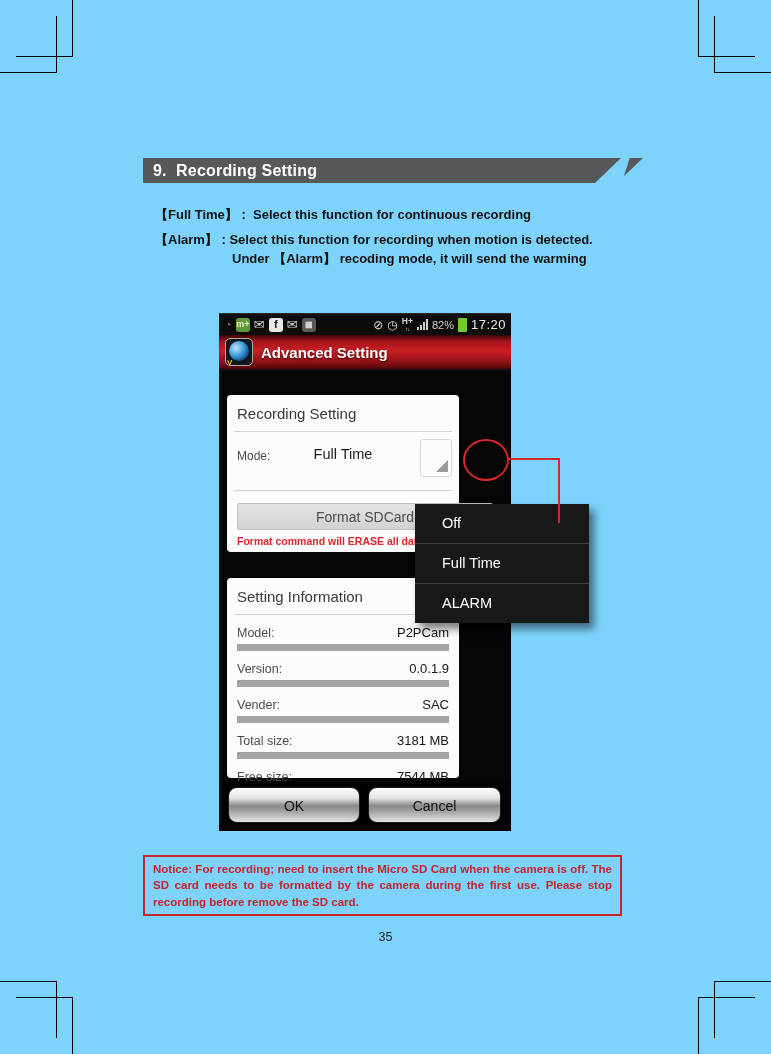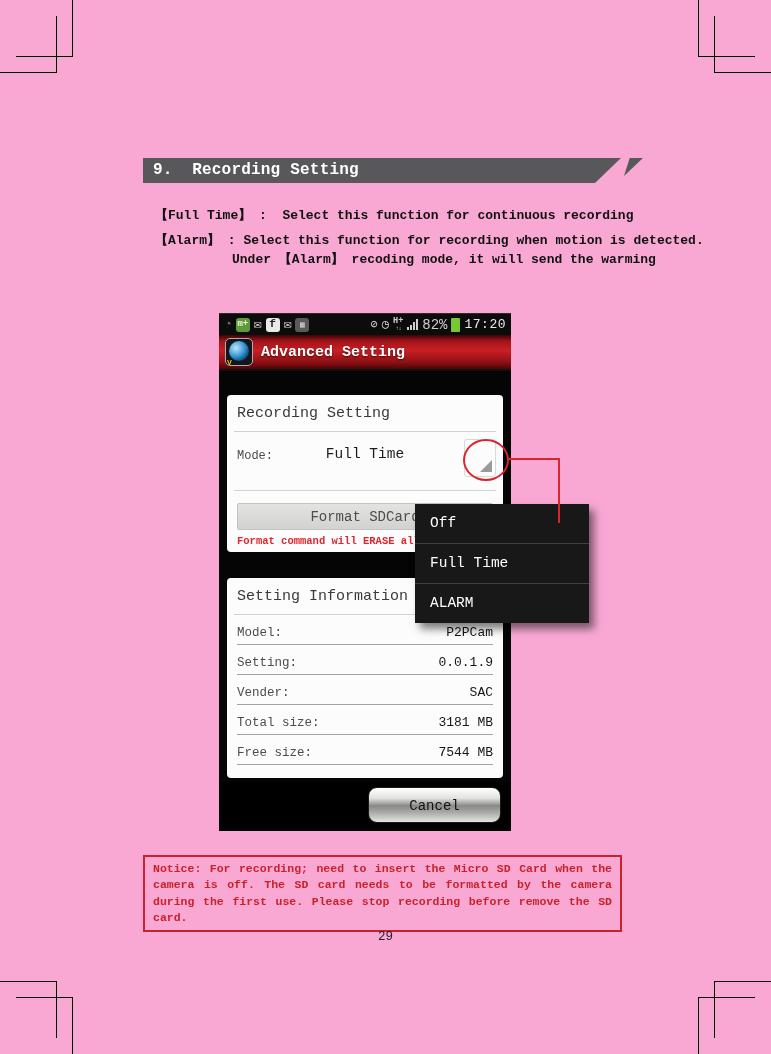--- a/index.html
+++ b/index.html
@@ -1,17 +1,17 @@
 <!DOCTYPE html>
 <html><head>
 <meta charset="utf-8">
 <style>
   html,body{margin:0;padding:0;background:#fff;}
-  .page{position:relative;width:771px;height:1054px;background:#f9a8d4;overflow:hidden;
-        font-family:Liberation Mono, monospace;color:#1a1a1a;}
+  .page{position:relative;width:771px;height:1054px;background:#7dd3fc;overflow:hidden;
+        font-family:Liberation Sans, sans-serif;color:#1a1a1a;}
   
   .crop{position:absolute;background:#000;}
   
   .sec-hd{position:absolute;left:143px;top:158px;width:500px;height:25px;}
   .sec-hd .bar{position:absolute;left:0;top:0;width:478px;height:25px;background:#58585a;
       clip-path:polygon(0 0,100% 0,calc(100% - 26px) 100%,0 100%);}
   .sec-hd .bar span{display:block;padding-left:10px;line-height:25px;font-size:16px;font-weight:bold;
       color:#fff;white-space:pre;letter-spacing:.2px;}
   .sec-hd .accent{position:absolute;left:481px;top:0;width:19px;height:19px;background:#58585a;
       clip-path:polygon(30% 0,100% 0,0 95%);}
@@ -27,68 +27,68 @@
   .si.green{background:#5f9a3a;color:#eaf5d8;}
   .si.white{background:#e9e9e9;color:#1b1b1b;font-size:11px;}
   .si.gray{background:#5a5a5a;color:#d9d9d9;font-size:8px;}
   .si.env{font-size:13px;}
   .sb-right{margin-left:auto;display:flex;align-items:center;gap:4px;}
   .hplus{display:flex;flex-direction:column;align-items:center;line-height:1;color:#cfcfcf;}
   .hplus .h{font-size:8.5px;font-weight:bold;}
   .hplus .a{font-size:6px;letter-spacing:-1px;}
   .sig{display:flex;align-items:flex-end;gap:1px;height:11px;}
   .sig i{display:block;width:2px;background:#cfcfcf;}
-  .pct{font-size:14px;color:#cfcfcf;}
+  .pct{font-size:11px;color:#cfcfcf;}
   .batt{width:9px;height:14px;background:#76c932;border-radius:1px;}
   .clock{font-size:13px;color:#e8e8e8;letter-spacing:.5px;}
   
   .apphdr{position:absolute;left:0;top:22px;width:100%;height:36px;
       background:linear-gradient(180deg,#3a0406 0%,#a3141a 18%,#c91f24 46%,#8e1014 80%,#4a0608 100%);
       display:flex;align-items:center;padding:0 6px;box-sizing:border-box;border-bottom:2px solid #111;}
   .appicon{width:26px;height:26px;border-radius:5px;background:#15161a;border:1px solid #a8adb4;
       position:relative;flex:0 0 auto;}
   .appicon .lens{position:absolute;left:3px;top:2px;right:3px;bottom:4px;border-radius:50%;
       background:radial-gradient(circle at 35% 35%,#bfe6f7,#3a9ad9 45%,#0b4a7a 75%,#062c49);}
   .appicon .v{position:absolute;bottom:-2px;left:1px;color:#f2c200;font-size:8px;font-weight:bold;
       text-shadow:0 0 1px #000;}
   .apphdr .ttl{margin-left:8px;color:#fff;font-size:15px;font-weight:bold;
       text-shadow:0 1px 2px rgba(0,0,0,.65);}
   
-  .card{position:absolute;left:8px;width:276px;background:#fcfcfc;border-radius:4px;box-sizing:border-box;}
+  .card{position:absolute;left:8px;width:232px;background:#fcfcfc;border-radius:4px;box-sizing:border-box;}
   .card .ctitle{font-size:15px;color:#3a3a3a;padding:10px 0 0 10px;}
   .card .cdiv{height:1px;background:#d2d2d2;margin:9px 7px 0 7px;}
   .card1{top:82px;height:157px;}
   .moderow{position:relative;height:49px;}
   .mlabel{position:absolute;left:10px;top:17px;font-size:12px;color:#4c4c4c;}
   .mvalue{position:absolute;left:0;width:100%;top:14px;text-align:center;font-size:14.5px;color:#1d1d1d;}
   .spinbox{position:absolute;right:7px;top:7px;width:30px;height:36px;border:1px solid #d8d8d8;border-radius:3px;}
   .spintri{position:absolute;right:11px;top:28px;width:0;height:0;
       border-left:12px solid transparent;border-bottom:12px solid #9a9a9a;}
   .fmtbtn{position:absolute;left:10px;top:108px;width:256px;height:27px;
       background:linear-gradient(180deg,#e3e3e1,#d2d2d0);border:1px solid #c2c2c0;border-radius:2px;
       font-size:14px;color:#4c4c4c;text-align:center;line-height:27px;box-sizing:border-box;}
   .fmtwarn{position:absolute;left:10px;top:140px;font-size:10.5px;font-weight:bold;color:#e0262d;white-space:nowrap;}
   .card2{top:265px;height:200px;}
   .inforows{padding:0 10px;}
   .irow{display:flex;justify-content:space-between;align-items:baseline;
-      border-bottom:1px solid #a3a3a3;padding:10px 0 4px 0;}
+      border-bottom:7px solid #a3a3a3;padding:10px 0 4px 0;}
   .irow .lbl{font-size:12.5px;color:#4c4c4c;}
   .irow .val{font-size:13px;color:#161616;}
   
   .btnbar{position:absolute;left:0;top:469px;width:100%;height:49px;background:#000;}
   .mbtn{position:absolute;top:5px;height:36px;border:1px solid #1a1a1a;border-radius:9px;
       background:linear-gradient(180deg,#ffffff 0%,#e2e2e0 30%,#9c9c9a 48%,#888886 52%,#aaaaa8 72%,#e4e4e2 100%);
       font-size:14px;color:#111;text-align:center;line-height:36px;box-sizing:border-box;
       box-shadow:inset 0 1px 0 #fff;}
   .mbtn.ok{left:9px;width:132px;}
   .mbtn.cancel{left:149px;width:133px;}
   
   .menu{position:absolute;left:415px;top:504px;width:174px;background:#181818;
       box-shadow:5px 6px 8px rgba(0,0,0,.5);z-index:20;}
-  .mitem{height:39px;line-height:39px;padding-left:15px;color:#fff;font-size:14.5px;
+  .mitem{height:39px;line-height:39px;padding-left:27px;color:#fff;font-size:14.5px;
       border-bottom:1px solid #3f3f3f;}
   .mitem:last-child{border-bottom:none;}
   
   .ann{z-index:30;}
   .redcircle{position:absolute;left:463px;top:439px;width:46px;height:42px;border:2.5px solid #d8262c;
       border-radius:50%;box-sizing:border-box;background:transparent;}
   .redline-h{position:absolute;left:508px;top:458px;width:52px;height:2px;background:#d8262c;}
   .redline-v{position:absolute;left:558px;top:458px;width:2px;height:65px;background:#d8262c;}
   
   .notice{position:absolute;left:143px;top:855px;width:479px;border:2px solid #c8222a;
@@ -183,50 +183,51 @@
 
     <div class="card card2">
       <div class="ctitle">Setting Information</div>
       <div class="cdiv"></div>
       <div class="inforows">
         <div class="irow">
           <span class="lbl">Model:</span>
           <span class="val">P2PCam</span>
         </div>
         <div class="irow">
-          <span class="lbl">Setting:</span>
+          <span class="lbl">Version:</span>
           <span class="val">0.0.1.9</span>
         </div>
         <div class="irow">
           <span class="lbl">Vender:</span>
           <span class="val">SAC</span>
         </div>
         <div class="irow">
           <span class="lbl">Total size:</span>
           <span class="val">3181 MB</span>
         </div>
         <div class="irow">
           <span class="lbl">Free size:</span>
           <span class="val">7544 MB</span>
         </div>
       </div>
     </div>
 
     <div class="btnbar">
+      <div class="mbtn ok">OK</div>
       <div class="mbtn cancel">Cancel</div>
     </div>
   </div>
 
   <div class="menu">
     <div class="mitem">Off</div>
     <div class="mitem">Full Time</div>
     <div class="mitem">ALARM</div>
   </div>
 
   <div class="redcircle ann"></div>
   <div class="redline-h ann"></div>
   <div class="redline-v ann"></div>
 
   <div class="notice">Notice: For recording; need to insert the Micro SD Card when the camera is off.  The SD card needs to be formatted by the camera during the first use. Please stop recording before remove the SD card.</div>
 
-  <div class="pageno">29</div>
+  <div class="pageno">35</div>
 
 </div>
 
 </body></html>

